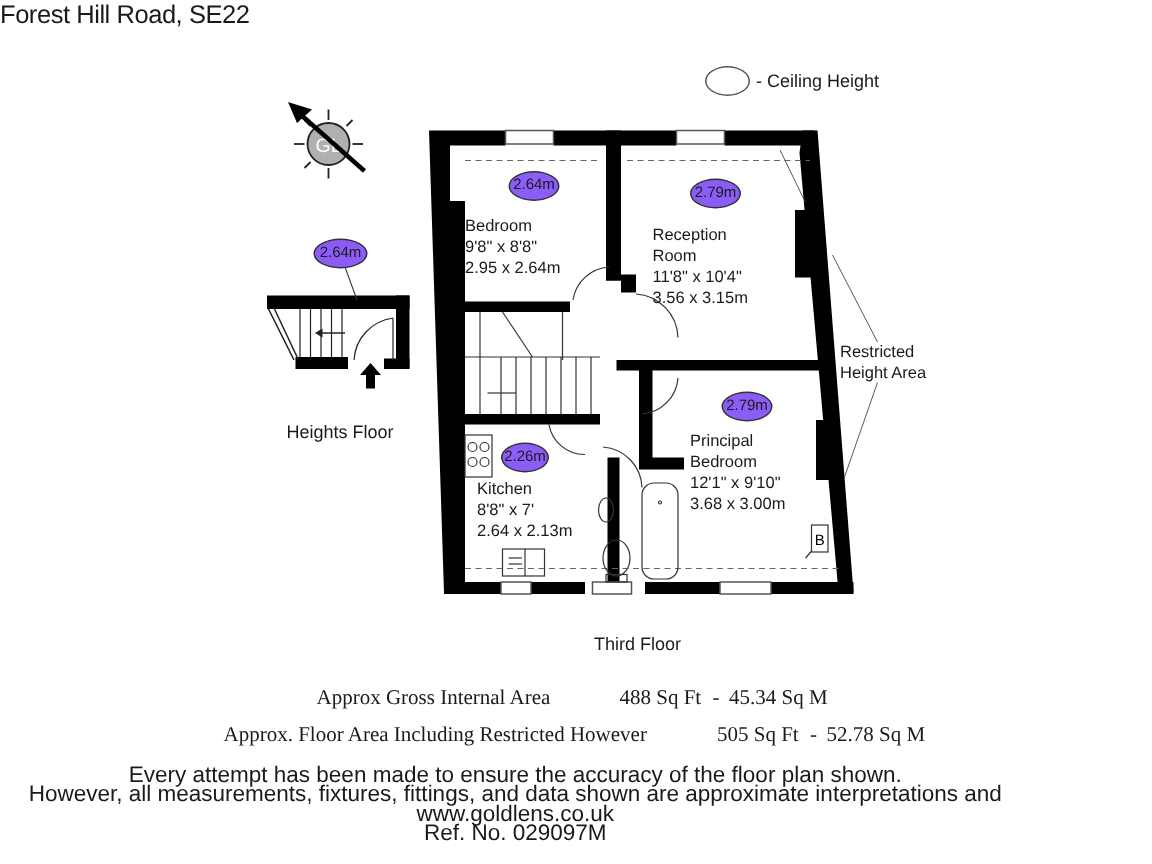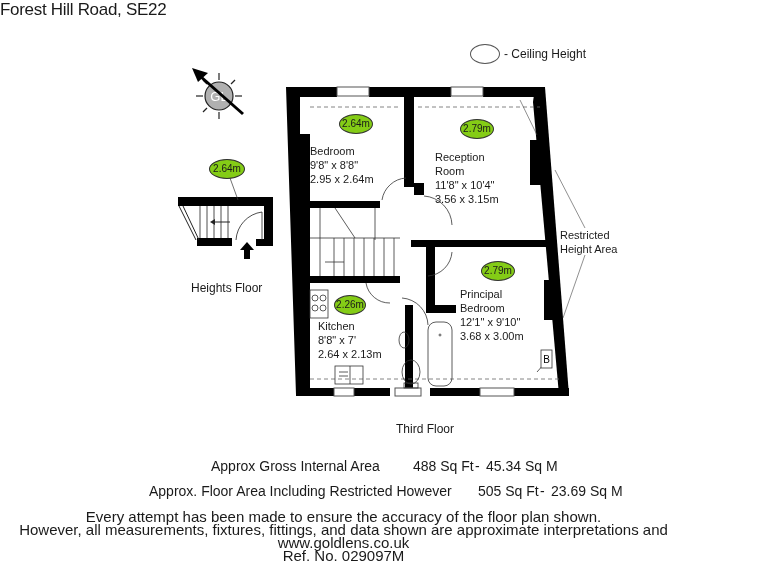--- a/index.html
+++ b/index.html
@@ -5,23 +5,23 @@
     html, body { margin: 0; padding: 0; background: #ffffff; }
     body { width: 768px; height: 576px; position: relative; overflow: hidden;
            font-family: "Liberation Sans", "DejaVu Sans", sans-serif; color: #1a1a1a; }
     .abs { position: absolute; }
     .title { left: 0; width: 712px; top: 0; text-align: left; font-size: 17px; letter-spacing: -0.3px; }
     .legend { left: 470px; top: 44px; display: flex; align-items: center; font-size: 12px; }
     .legend .oval { width: 28px; height: 18px; border: 1px solid #555; border-radius: 50%; margin-right: 4px; }
     .plan { left: 0; top: 0; }
     .room-label { position: absolute; text-align: left; font-size: 11px; line-height: 14px; }
     .ceil { position: absolute; border: 1px solid #333; border-radius: 50%; font-size: 10px;
-            text-align: center; line-height: 18px; height: 18px; background: #84cc16; }
+            text-align: center; line-height: 18px; height: 18px; background: #8b5cf6; }
     .floor-label { position: absolute; font-size: 12px; }
-    .area-row { position: absolute; font-size: 14px; }
+    .area-row { position: absolute; font-size: 14px; font-family: Liberation Serif, serif; }
     .disclaimer { position: absolute; left: 0; width: 687px; top: 510px; text-align: center;
                   font-size: 15px; line-height: 13px; }
   </style>
 </head>
 <body>
 
 <div class="abs title">Forest Hill Road, SE22</div>
 
 <div class="abs legend">
   <div class="oval"></div>
@@ -206,20 +206,20 @@
 <div class="floor-label" style="left:396px; top:422px;">Third Floor</div>
 
 <div class="area-row" style="left:211px; top:458px;">Approx Gross Internal Area</div>
 <div class="area-row" style="left:413px; top:458px;">488 Sq Ft</div>
 <div class="area-row" style="left:475px; top:458px;">-</div>
 <div class="area-row" style="left:486px; top:458px;">45.34 Sq M</div>
 
 <div class="area-row" style="left:149px; top:483px;">Approx. Floor Area Including Restricted However</div>
 <div class="area-row" style="left:478px; top:483px;">505 Sq Ft</div>
 <div class="area-row" style="left:540px; top:483px;">-</div>
-<div class="area-row" style="left:551px; top:483px;">23.69 Sq M</div>
+<div class="area-row" style="left:551px; top:483px;">52.78 Sq M</div>
 
 <div class="disclaimer">
   <div>Every attempt has been made to ensure the accuracy of the floor plan shown.</div>
   <div>However, all measurements, fixtures, fittings, and data shown are approximate interpretations and</div>
   <div>www.goldlens.co.uk</div>
   <div>Ref. No. 029097M</div>
 </div>
 
 </body></html>

